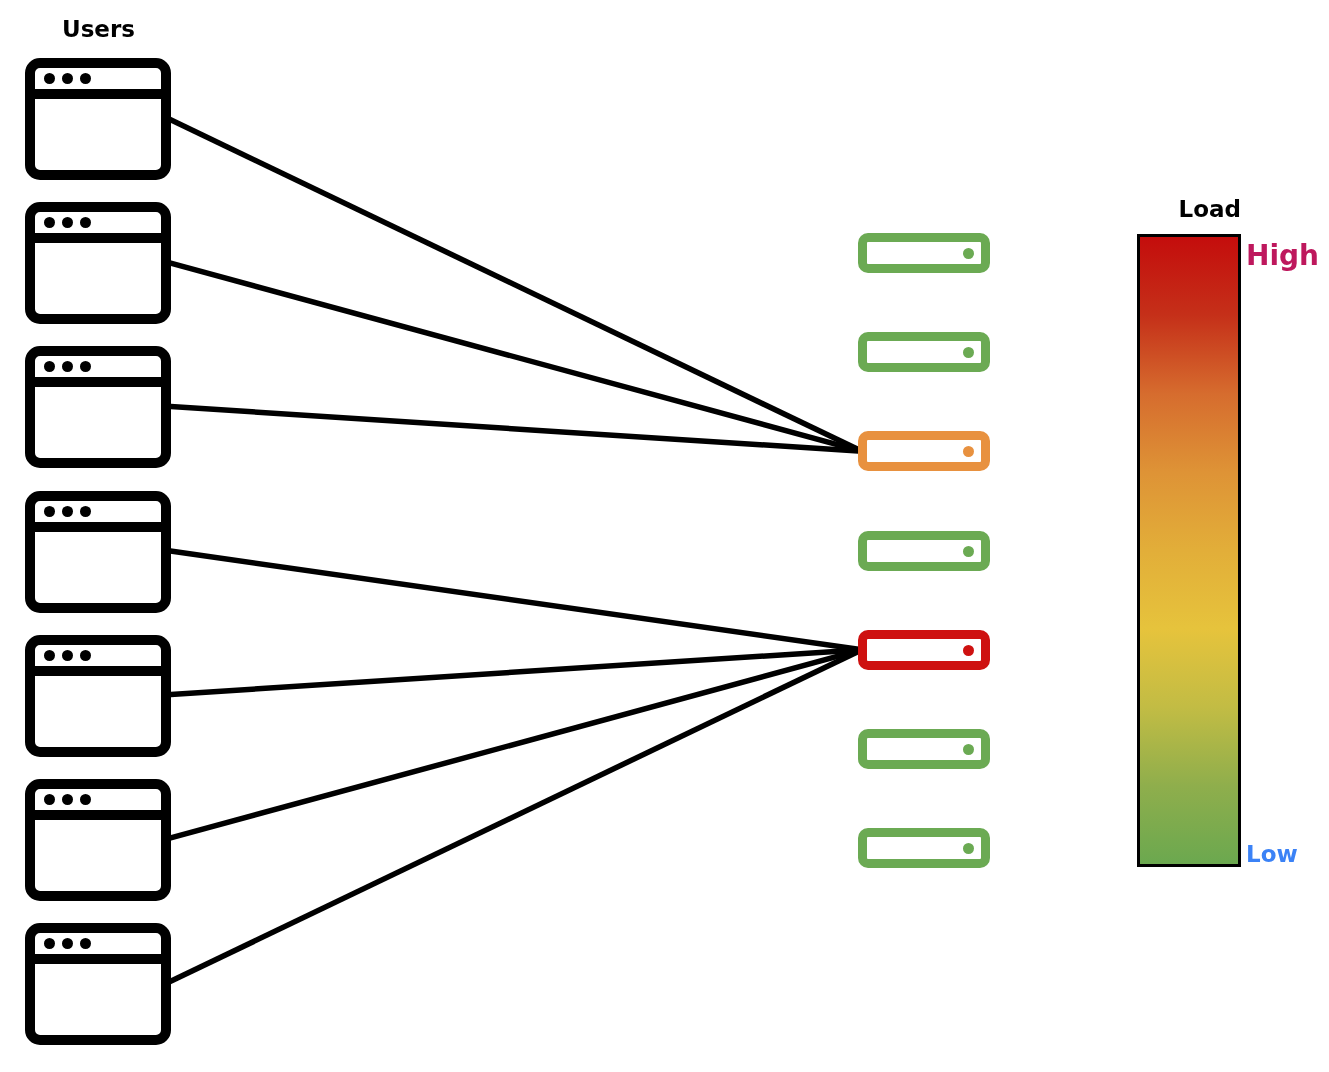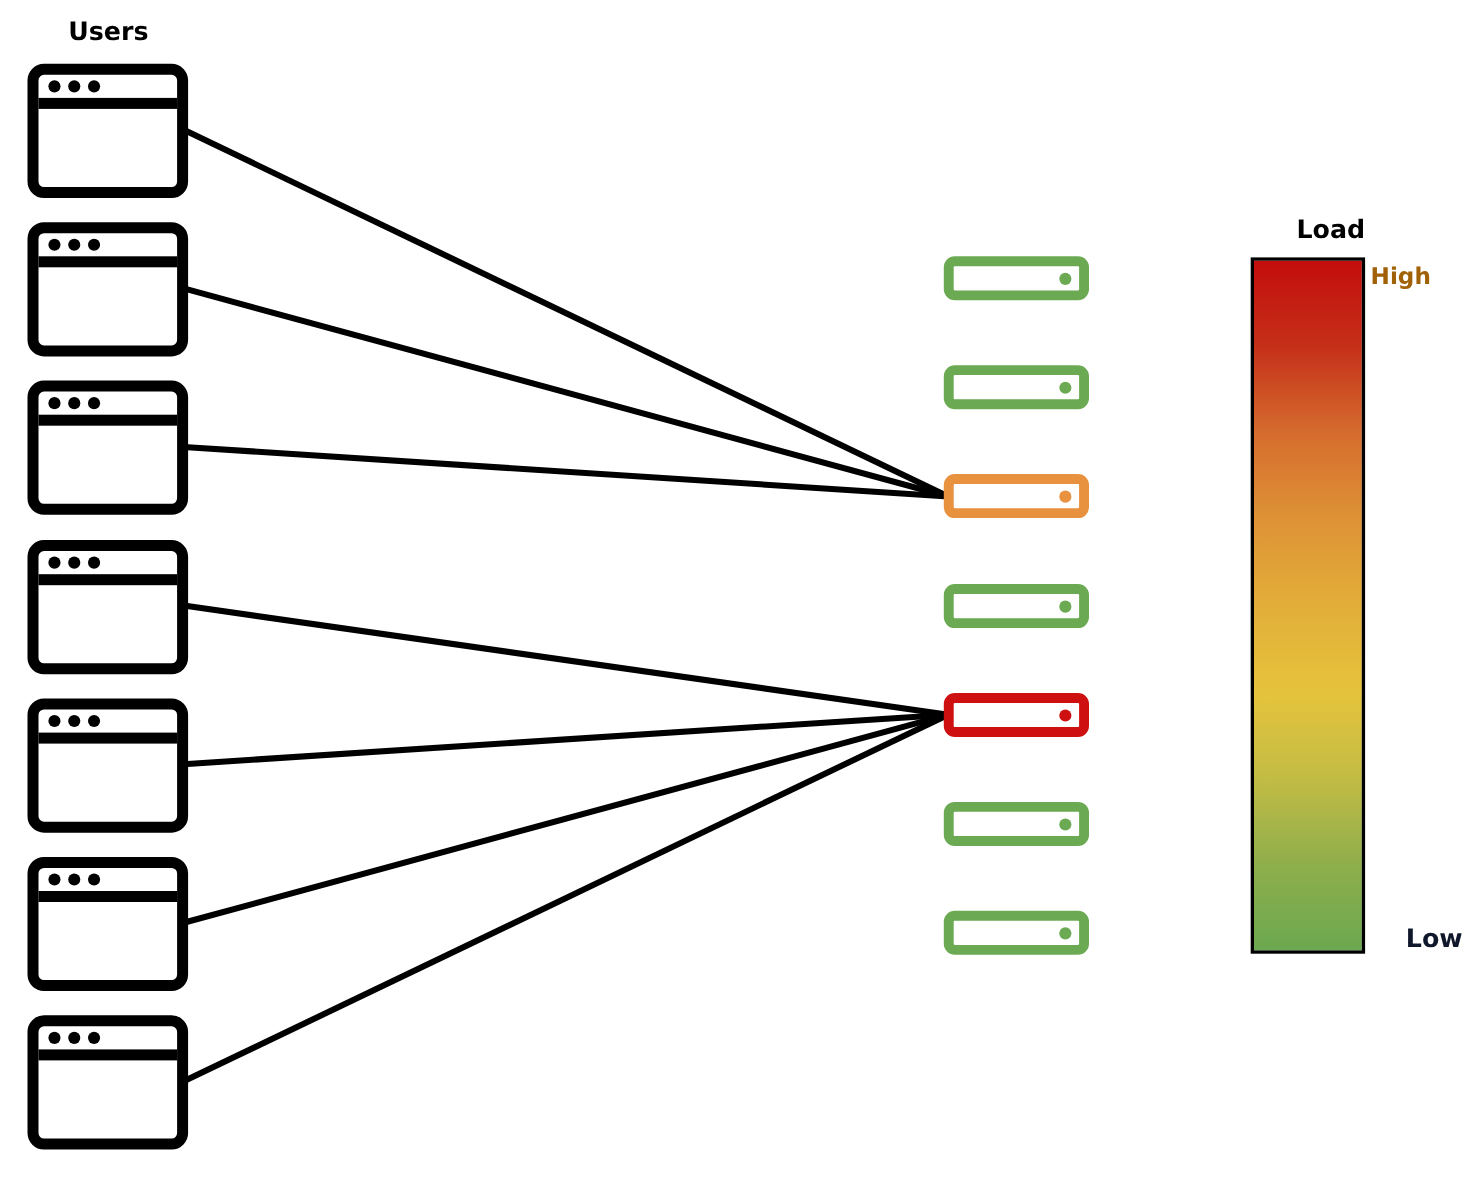--- a/index.html
+++ b/index.html
@@ -92,32 +92,31 @@
     left: 1137px;
     top: 234px;
     width: 104px;
     height: 633px;
     border: 3px solid #000000;
   }
   .colorbar-high {
     position: absolute;
     left: 1246px;
     top: 239px;
-    font-size: 21px;
-    font-weight: bold;
-    color: #a16207;
+    font-size: 28px;
+    font-weight: bold;
+    color: #be185d;
   }
   .colorbar-low {
     position: absolute;
     left: 1246px;
     top: 841px;
     font-size: 23px;
     font-weight: bold;
-    color: #0f172a;
-    margin-left: 32px;
+    color: #3b82f6;
   }
 </style>
 </head>
 <body>
 
 <div id="canvas">
   <svg id="lines-layer" viewBox="0 0 1329 1072">
       <line x1="167" y1="118" x2="862" y2="451.34000000000003" stroke="#000000" stroke-width="5.5"></line>
       <line x1="167" y1="262.16999999999996" x2="862" y2="451.34000000000003" stroke="#000000" stroke-width="5.5"></line>
       <line x1="167" y1="406.34" x2="862" y2="451.34000000000003" stroke="#000000" stroke-width="5.5"></line>

